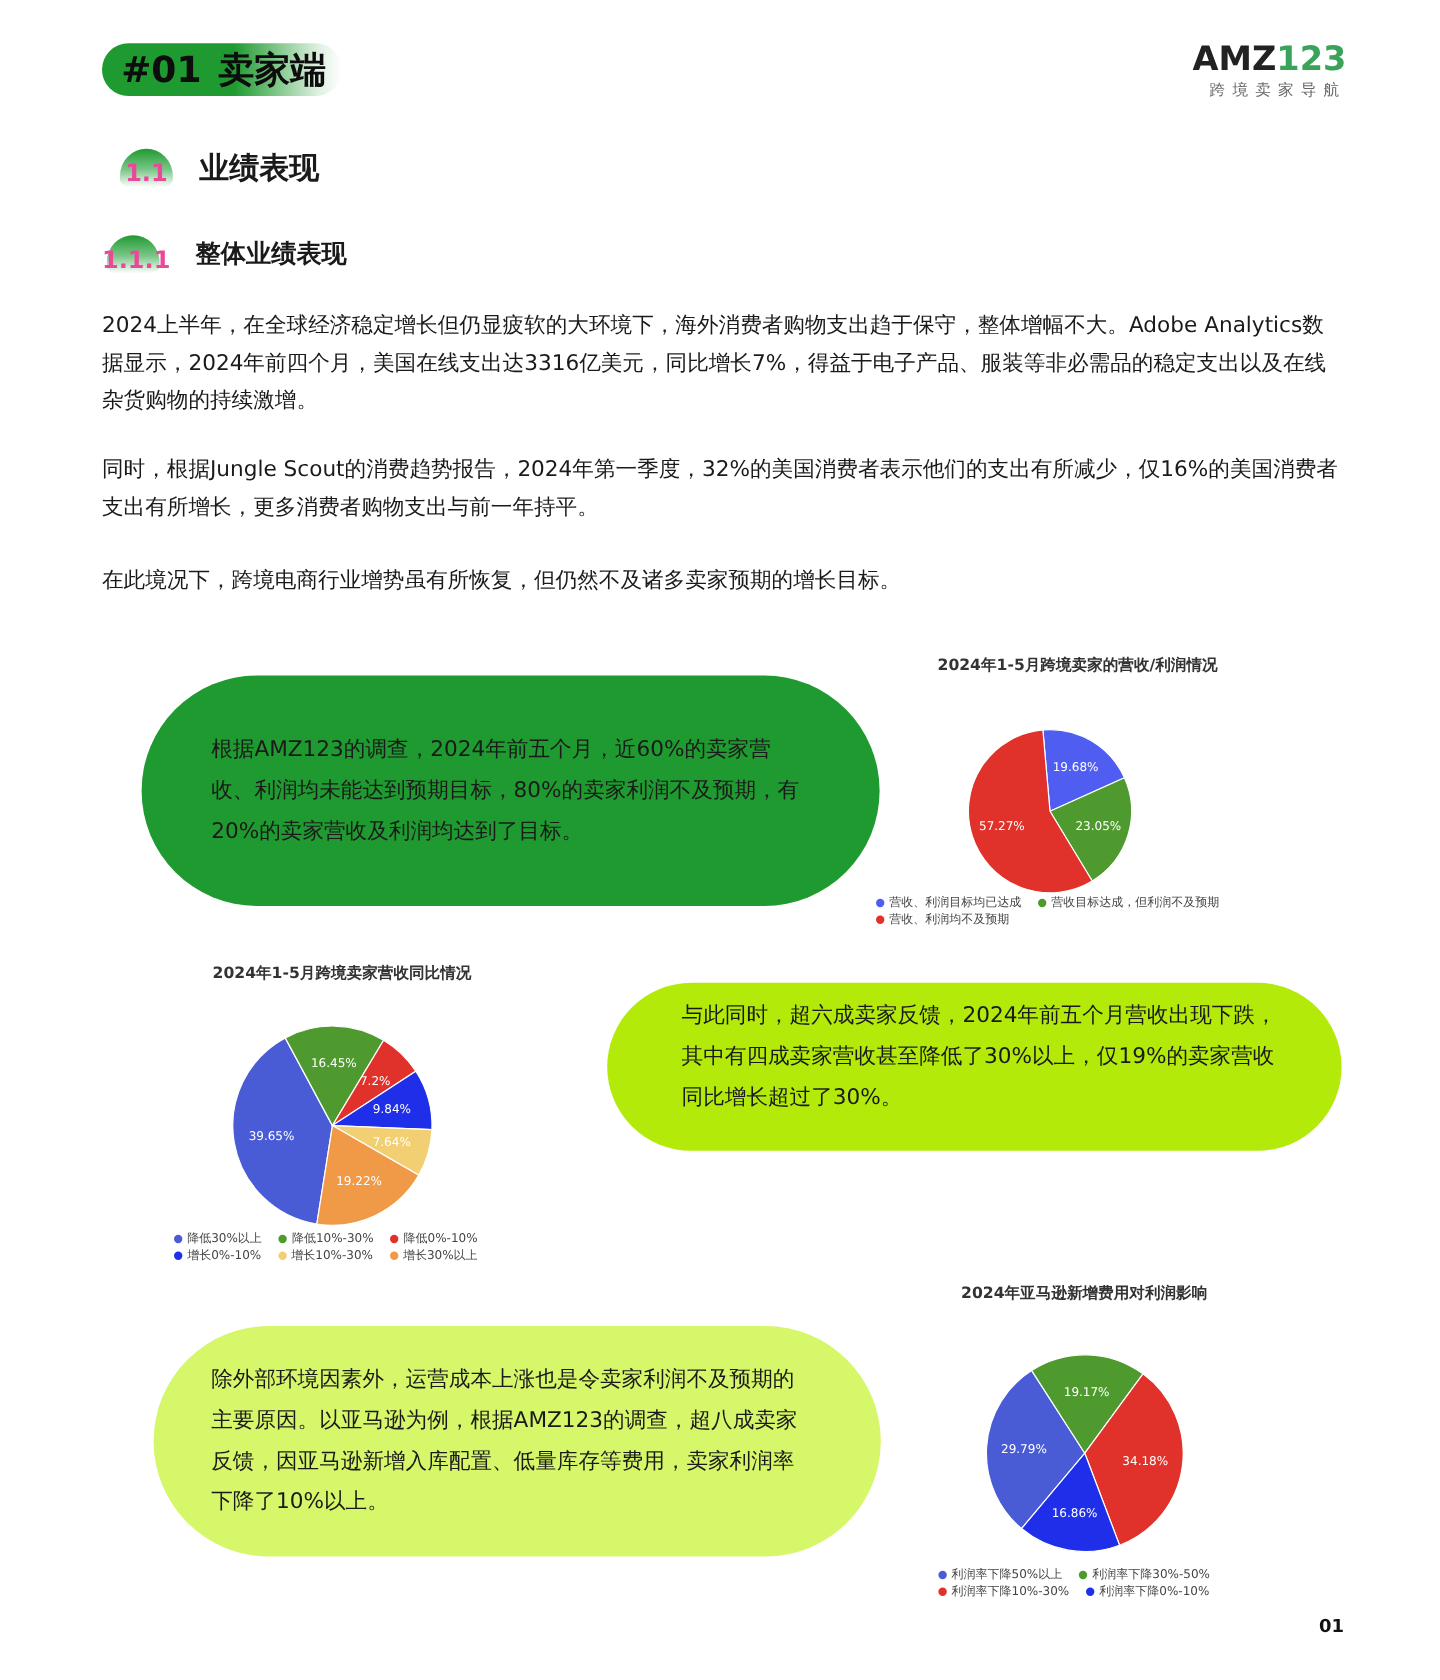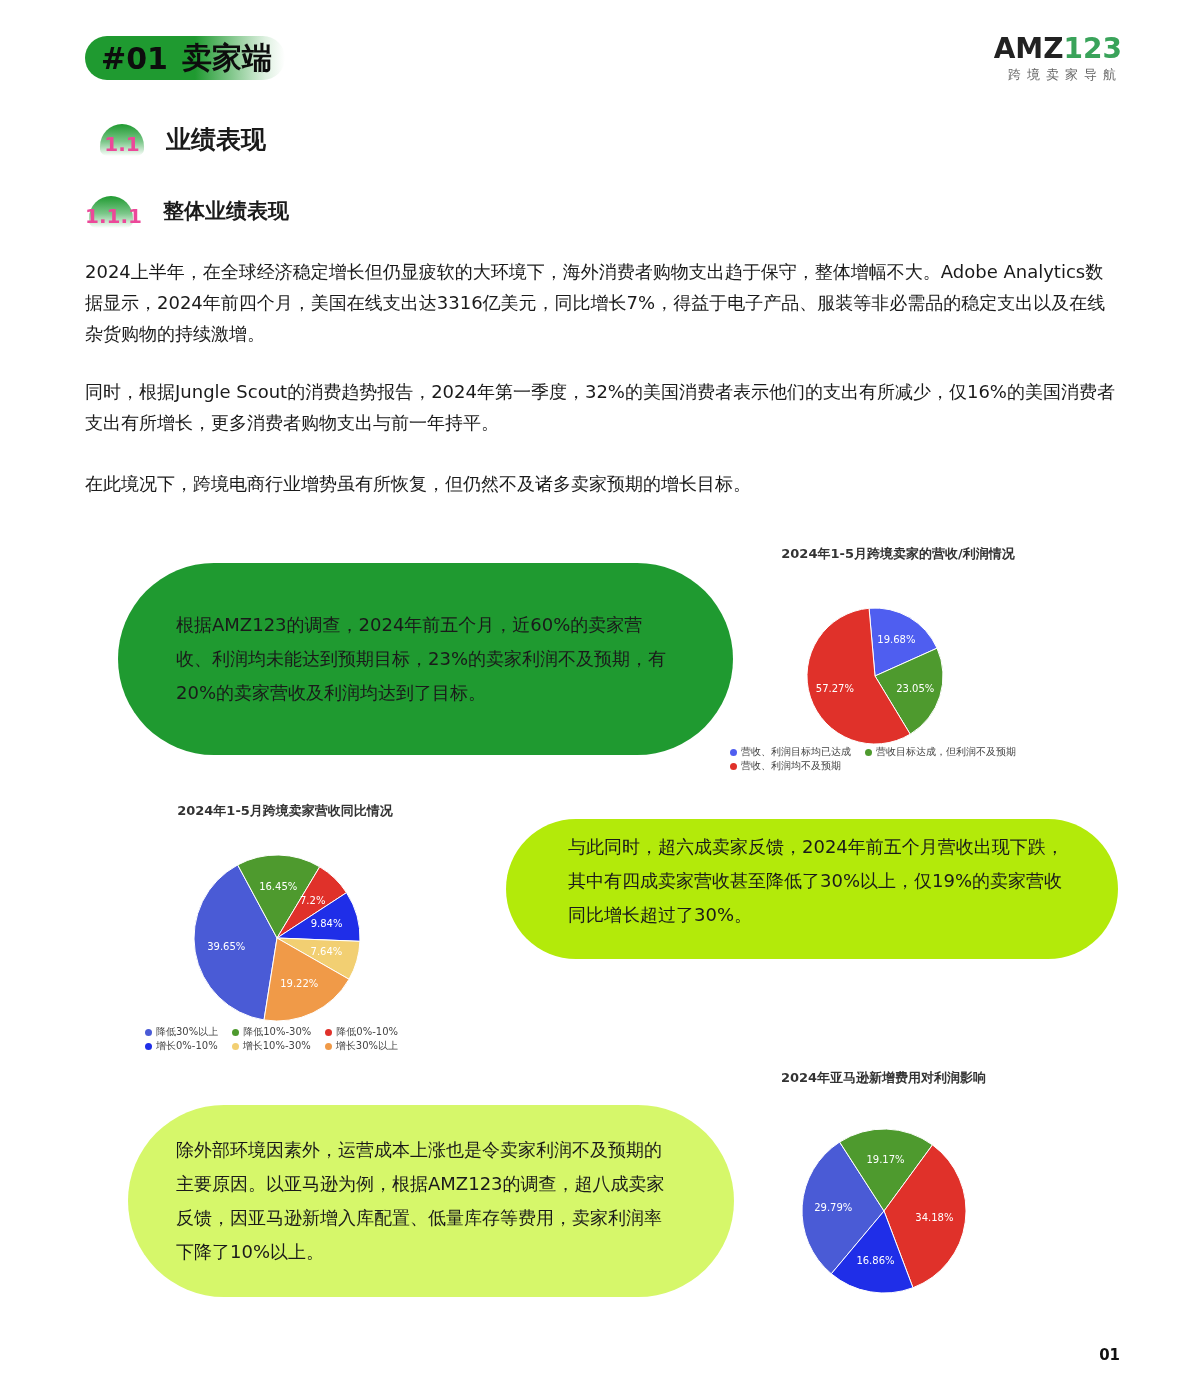--- a/index.html
+++ b/index.html
@@ -61,21 +61,21 @@
     <div class="lbl">1.1.1</div>
   </div>
   <div class="title">整体业绩表现</div>
 </div>
 
 <p class="abs para" style="top:256px;">2024上半年，在全球经济稳定增长但仍显疲软的大环境下，海外消费者购物支出趋于保守，整体增幅不大。Adobe Analytics数据显示，2024年前四个月，美国在线支出达3316亿美元，同比增长7%，得益于电子产品、服装等非必需品的稳定支出以及在线杂货购物的持续激增。</p>
 <p class="abs para" style="top:376px;">同时，根据Jungle Scout的消费趋势报告，2024年第一季度，32%的美国消费者表示他们的支出有所减少，仅16%的美国消费者支出有所增长，更多消费者购物支出与前一年持平。</p>
 <p class="abs para" style="top:468px;">在此境况下，跨境电商行业增势虽有所恢复，但仍然不及诸多卖家预期的增长目标。</p>
 
 <div class="abs pill pill1">
-  <p>根据AMZ123的调查，2024年前五个月，近60%的卖家营收、利润均未能达到预期目标，23%的卖家利润不及预期，有20%的卖家营收及利润均达到了目标。</p>
+  <p>根据AMZ123的调查，2024年前五个月，近60%的卖家营收、利润均未能达到预期目标，80%的卖家利润不及预期，有20%的卖家营收及利润均达到了目标。</p>
 </div>
 <div class="abs pill pill2">
   <p>与此同时，超六成卖家反馈，2024年前五个月营收出现下跌，其中有四成卖家营收甚至降低了30%以上，仅19%的卖家营收同比增长超过了30%。</p>
 </div>
 <div class="abs pill pill3">
   <p>除外部环境因素外，运营成本上涨也是令卖家利润不及预期的主要原因。以亚马逊为例，根据AMZ123的调查，超八成卖家反馈，因亚马逊新增入库配置、低量库存等费用，卖家利润率下降了10%以上。</p>
 </div>
 
 <div class="abs" style="left:728px; top:545px; width:340px;">
   <div class="chart-title">2024年1-5月跨境卖家的营收/利润情况</div>
@@ -129,27 +129,40 @@
         <span>增长0%-10%</span>
       </span><span class="item">
         <span class="dot" style="background: rgb(242, 207, 114);"></span>
         <span>增长10%-30%</span>
       </span><span class="item">
         <span class="dot" style="background: rgb(240, 154, 72);"></span>
         <span>增长30%以上</span>
       </span></div>
 </div>
 
-<div class="abs" style="left:756px; top:1069px; width:255px;">
+<div class="abs" style="left:776px; top:1069px; width:255px;">
   <div class="chart-title">2024年亚马逊新增费用对利润影响</div>
   <svg class="pie" width="255" height="218" style="display:block;">
       <path d="M128,124 L75.29141600570377,186.8156443357562 A82,82 0 0 1 83.63287157231044,55.03944667361709 Z" fill="#4a5bd6" stroke="#ffffff" stroke-width="1"></path>
       <text x="77.26155061076594" y="123.78824758486397" text-anchor="middle">29.79%</text>
       <path d="M128,124 L83.63287157231044,55.03944667361709 A82,82 0 0 1 176.4943158558203,57.87662040037627 Z" fill="#4e9a2e" stroke="#ffffff" stroke-width="1"></path>
       <text x="129.5525780115874" y="76.18371224186151" text-anchor="middle">19.17%</text>
       <path d="M128,124 L176.4943158558203,57.87662040037627 A82,82 0 0 1 156.9795820015845,200.7084338714684 Z" fill="#e0312a" stroke="#ffffff" stroke-width="1"></path>
       <text x="178.372025618296" y="133.88219696824575" text-anchor="middle">34.18%</text>
       <path d="M128,124 L156.9795820015845,200.7084338714684 A82,82 0 0 1 75.29141600570378,186.8156443357562 Z" fill="#1f2ee8" stroke="#ffffff" stroke-width="1"></path>
       <text x="119.47598565038624" y="177.12032301739066" text-anchor="middle">16.86%</text>
     </svg>
+  <div class="legend" style="padding-left:6px; width:250px;"><span class="item">
+        <span class="dot" style="background: rgb(74, 91, 214);"></span>
+        <span>利润率下降50%以上</span>
+      </span><span class="item">
+        <span class="dot" style="background: rgb(78, 154, 46);"></span>
+        <span>利润率下降30%-50%</span>
+      </span><span class="item">
+        <span class="dot" style="background: rgb(224, 49, 42);"></span>
+        <span>利润率下降10%-30%</span>
+      </span><span class="item">
+        <span class="dot" style="background: rgb(31, 46, 232);"></span>
+        <span>利润率下降0%-10%</span>
+      </span></div>
 </div>
 
 <div class="abs pagenum">01</div>
 
 </body></html>

